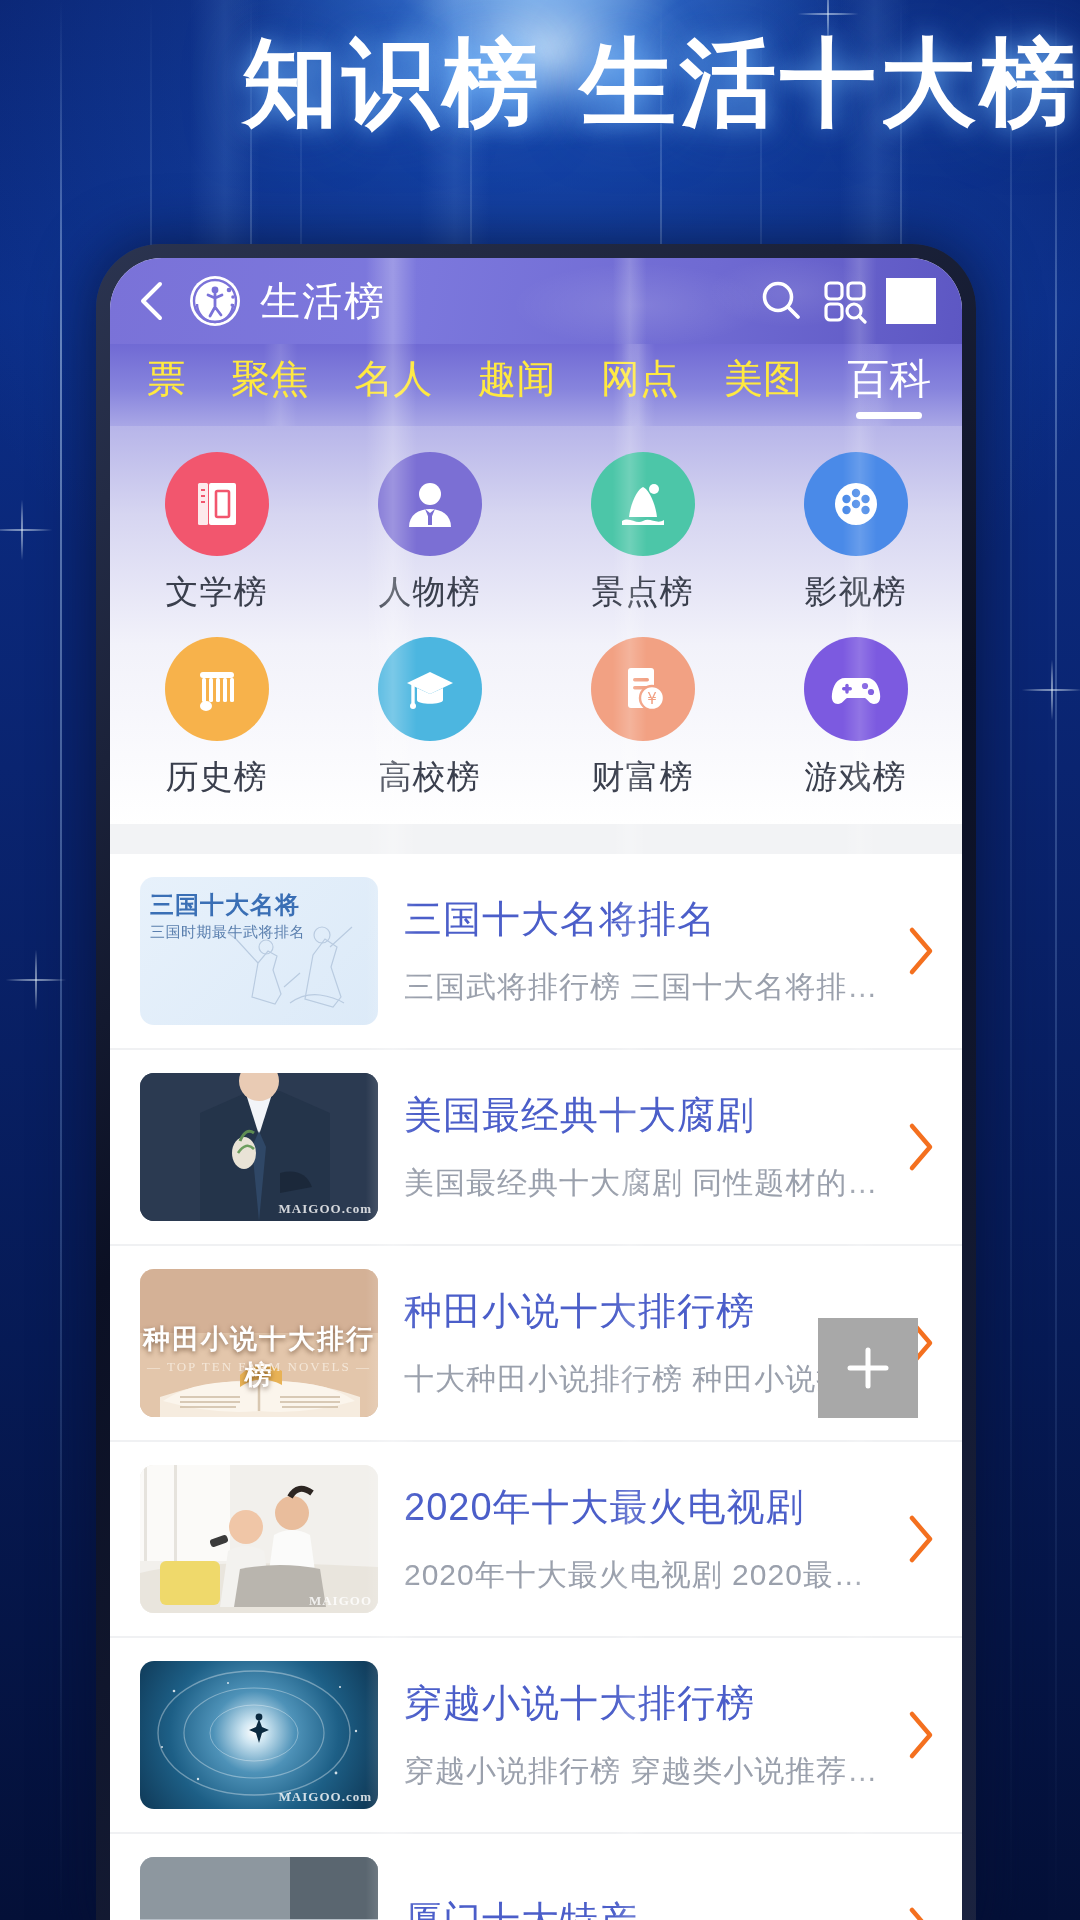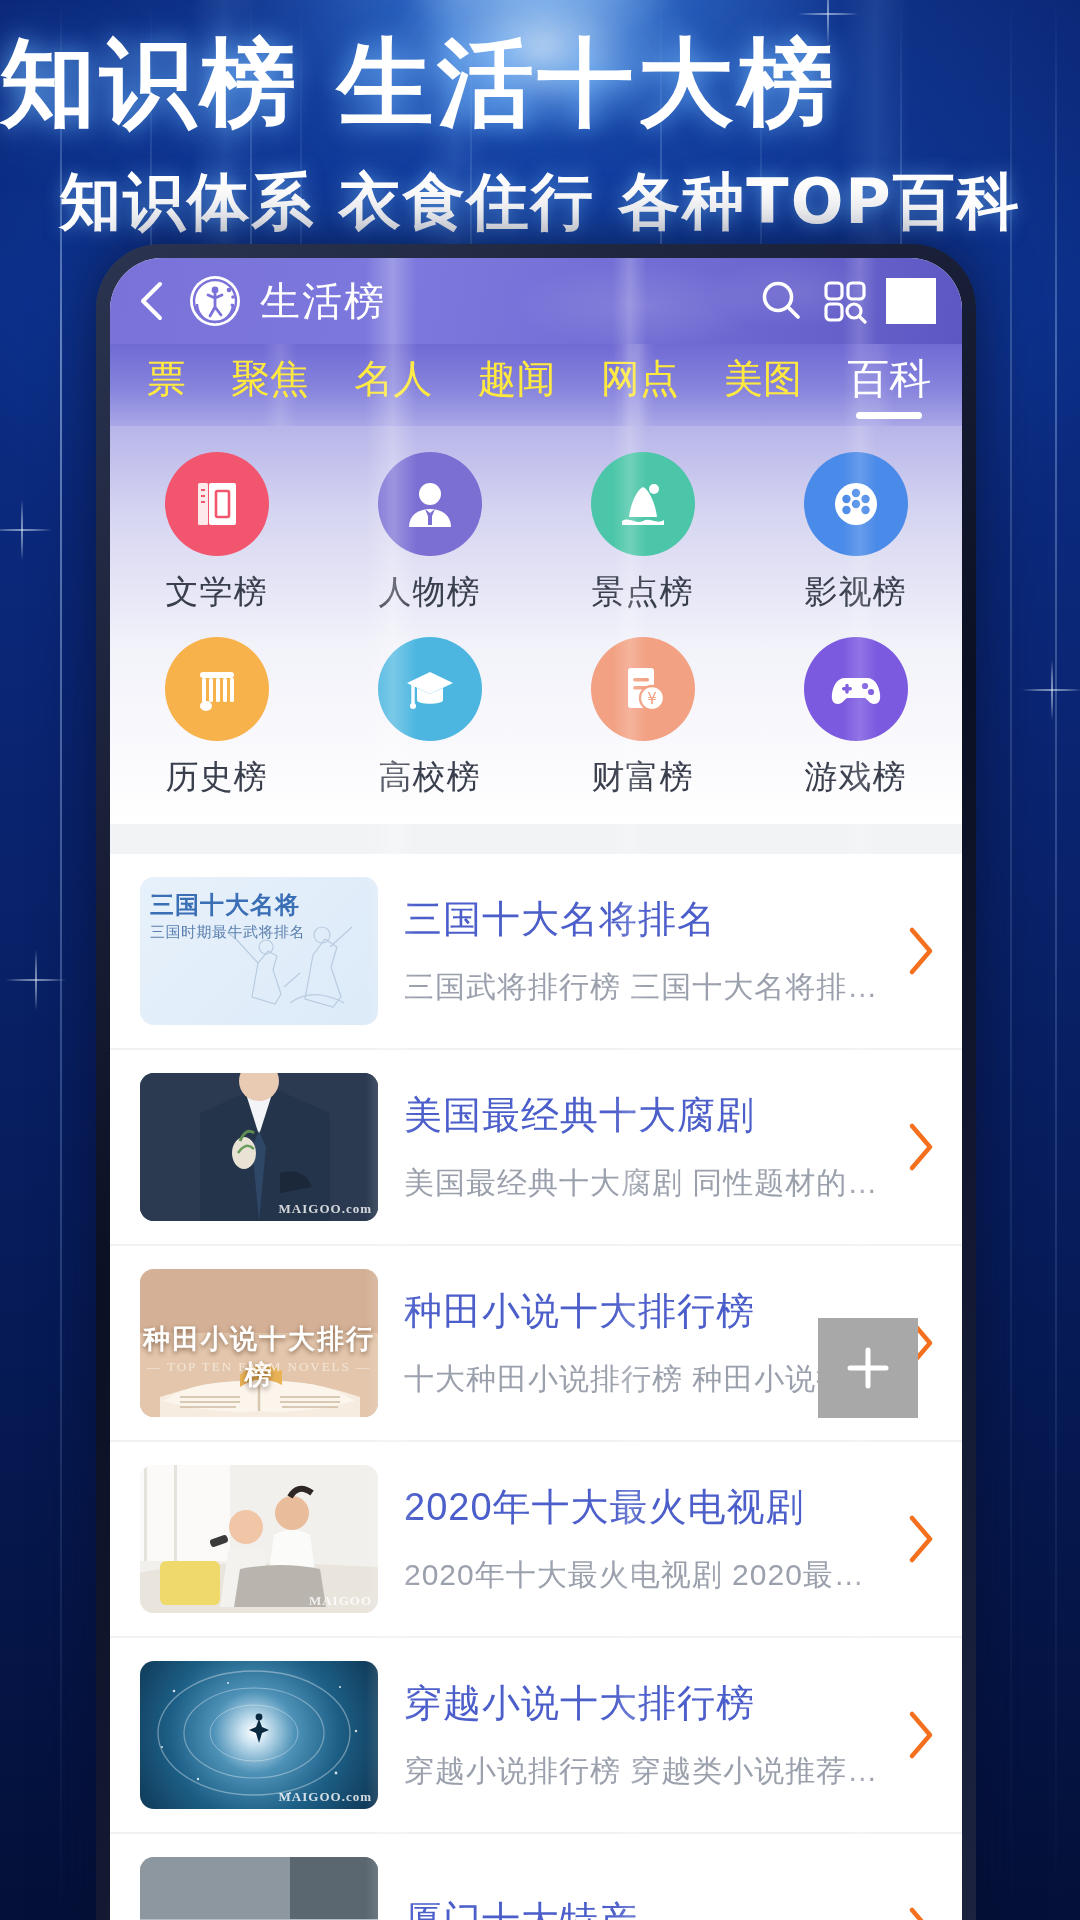--- a/index.html
+++ b/index.html
@@ -39,21 +39,21 @@
   .spark::before, .spark::after {
     content:""; position:absolute; left:50%; top:50%; transform:translate(-50%,-50%);
     background: radial-gradient(closest-side, rgba(235,248,255,1), rgba(150,205,255,0));
   }
   .spark::before { width: 70px; height: 2px; }
   .spark::after  { width: 2px; height: 70px; }
 
   
   .poster-title {
     position: absolute; top: 32px; left: 0; right: 0;
-    text-align: left;
+    text-align: right;
     font-size: 96px; font-weight: 700; color: #ffffff;
     letter-spacing: 4px; line-height: 1.08;
     text-shadow: 0 0 24px rgba(120,190,255,.75), 0 0 60px rgba(60,130,235,.55);
     font-family: "DejaVu Sans", "Liberation Sans", sans-serif;
     white-space: nowrap;
   }
   .poster-sub {
     position: absolute; top: 160px; left: 0; right: 0;
     text-align: center;
     font-size: 62px; font-weight: 700; color: #ffffff;
@@ -263,21 +263,20 @@
     
     
     
   </div>
   <div class="spark" style="left:828px;top:14px"></div>
   <div class="spark" style="left:22px;top:530px"></div>
   <div class="spark" style="left:1052px;top:690px"></div>
   <div class="spark" style="left:36px;top:980px"></div>
 
   <div class="poster-title">知识榜 生活十大榜</div>
-  <div class="poster-sub">知识体系 衣食住行 各种TOP百科</div>
 
   <div class="phone">
     <div class="phone-screen">
 
       <div class="app-header">
         <svg class="hdr-back" viewBox="0 0 34 44">
           <polyline points="24,5 7,22 24,39" fill="none" stroke="#fff" stroke-width="4" stroke-linecap="round" stroke-linejoin="round"></polyline>
         </svg>
 
         <svg class="hdr-logo" viewBox="0 0 54 54">

